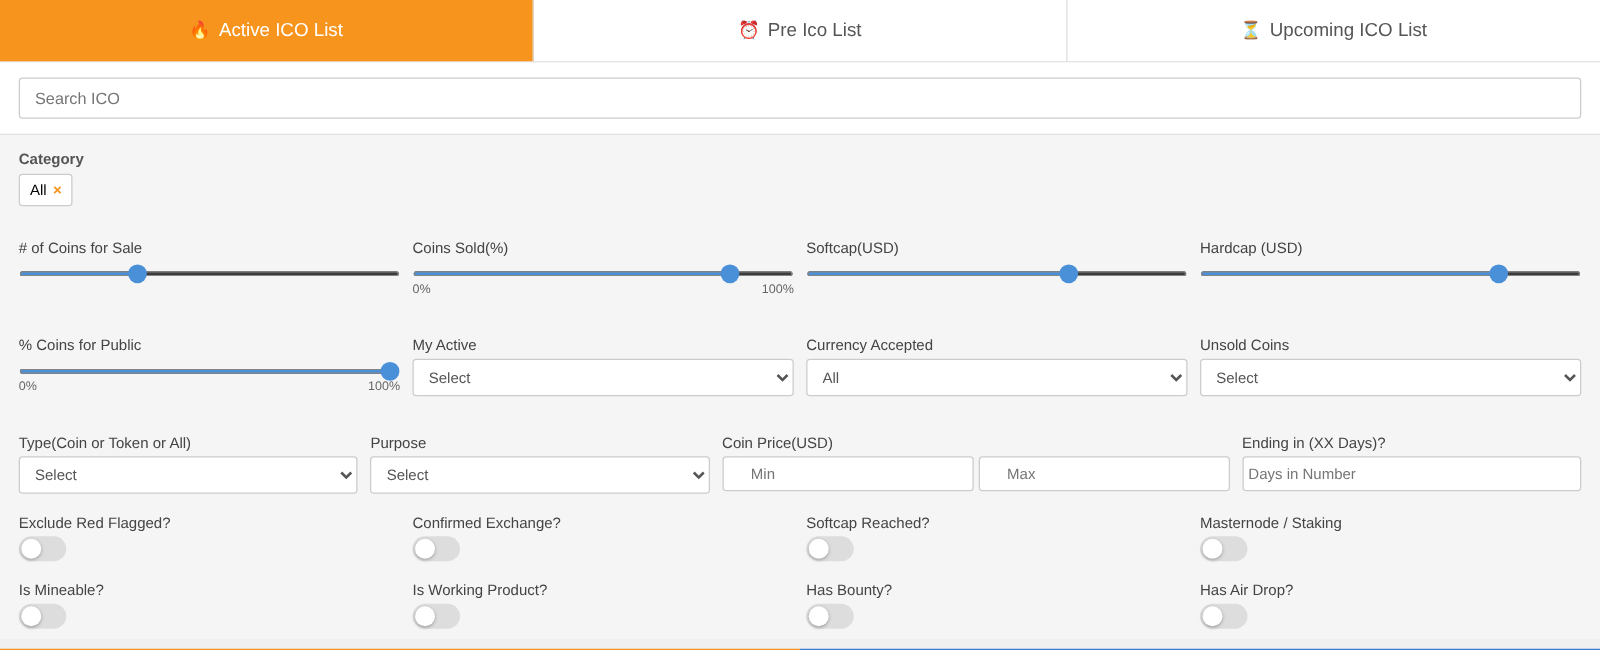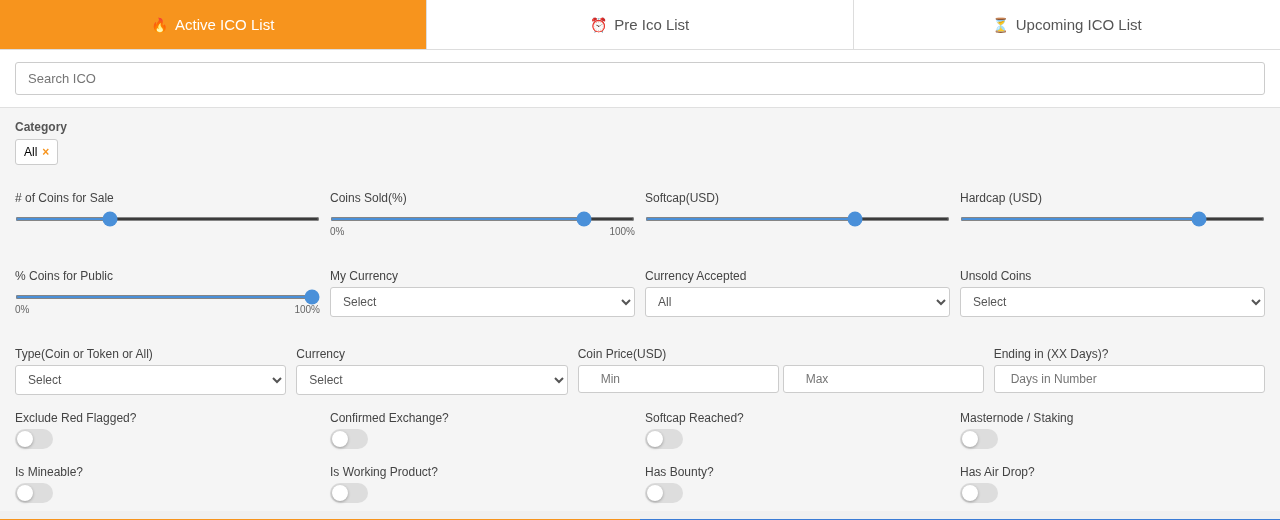--- a/index.html
+++ b/index.html
@@ -37,21 +37,21 @@
     input[type=range] { width: 100%; height: 4px; accent-color: #4a90d9; cursor: pointer; }
 
     
     select { width: 100%; border: 1px solid #ccc; border-radius: 3px; padding: 6px 8px; font-size: 12px; background: #fff; color: #555; appearance: auto; cursor: pointer; }
 
     
     .minmax-wrap { display: flex; gap: 4px; }
     .minmax-wrap input { flex: 1; border: 1px solid #ccc; border-radius: 3px; padding: 6px 22px; font-size: 12px; color: #999; }
 
     
-    .days-input { width: 100%; border: 1px solid #ccc; border-radius: 3px; padding: 6px 16px; font-size: 12px; color: #999; }
+    .days-input { width: 100%; border: 1px solid #ccc; border-radius: 3px; padding: 6px 4px; font-size: 12px; color: #999; }
 
     
     .toggle-wrap { display: flex; align-items: center; }
     .toggle { position: relative; width: 38px; height: 20px; }
     .toggle input { opacity: 0; width: 0; height: 0; }
     .toggle-slider { position: absolute; top: 0; left: 0; right: 0; bottom: 0; background: #ddd; border-radius: 20px; cursor: pointer; transition: 0.3s; }
     .toggle-slider:before { content: ''; position: absolute; width: 16px; height: 16px; left: 2px; bottom: 2px; background: #fff; border-radius: 50%; transition: 0.3s; box-shadow: 0 1px 3px rgba(0,0,0,0.3); }
 
     
     .bottom-bar { display: flex; height: 44px; }
@@ -132,21 +132,21 @@
       <div class="filter-label">% Coins for Public</div>
       <div class="range-wrap">
         <input type="range" min="0" max="100" value="100" style="accent-color: rgb(74, 144, 217);">
         <div class="range-labels">
           <span>0%</span>
           <span>100%</span>
         </div>
       </div>
     </div>
     <div class="filter-col">
-      <div class="filter-label">My Currency</div>
+      <div class="filter-label">My Active</div>
       <select>
         <option>Select</option>
       </select>
     </div>
     <div class="filter-col">
       <div class="filter-label">Currency Accepted</div>
       <select>
         <option>All</option>
       </select>
     </div>
@@ -159,21 +159,21 @@
   </div>
 
   <div class="filter-row">
     <div class="filter-col">
       <div class="filter-label">Type(Coin or Token or All)</div>
       <select>
         <option>Select</option>
       </select>
     </div>
     <div class="filter-col">
-      <div class="filter-label">Currency</div>
+      <div class="filter-label">Purpose</div>
       <select>
         <option>Select</option>
       </select>
     </div>
     <div class="filter-col">
       <div class="filter-label">Coin Price(USD)</div>
       <div class="minmax-wrap">
         <input type="text" placeholder="Min" style="">
         <input type="text" placeholder="Max" style="">
       </div>

